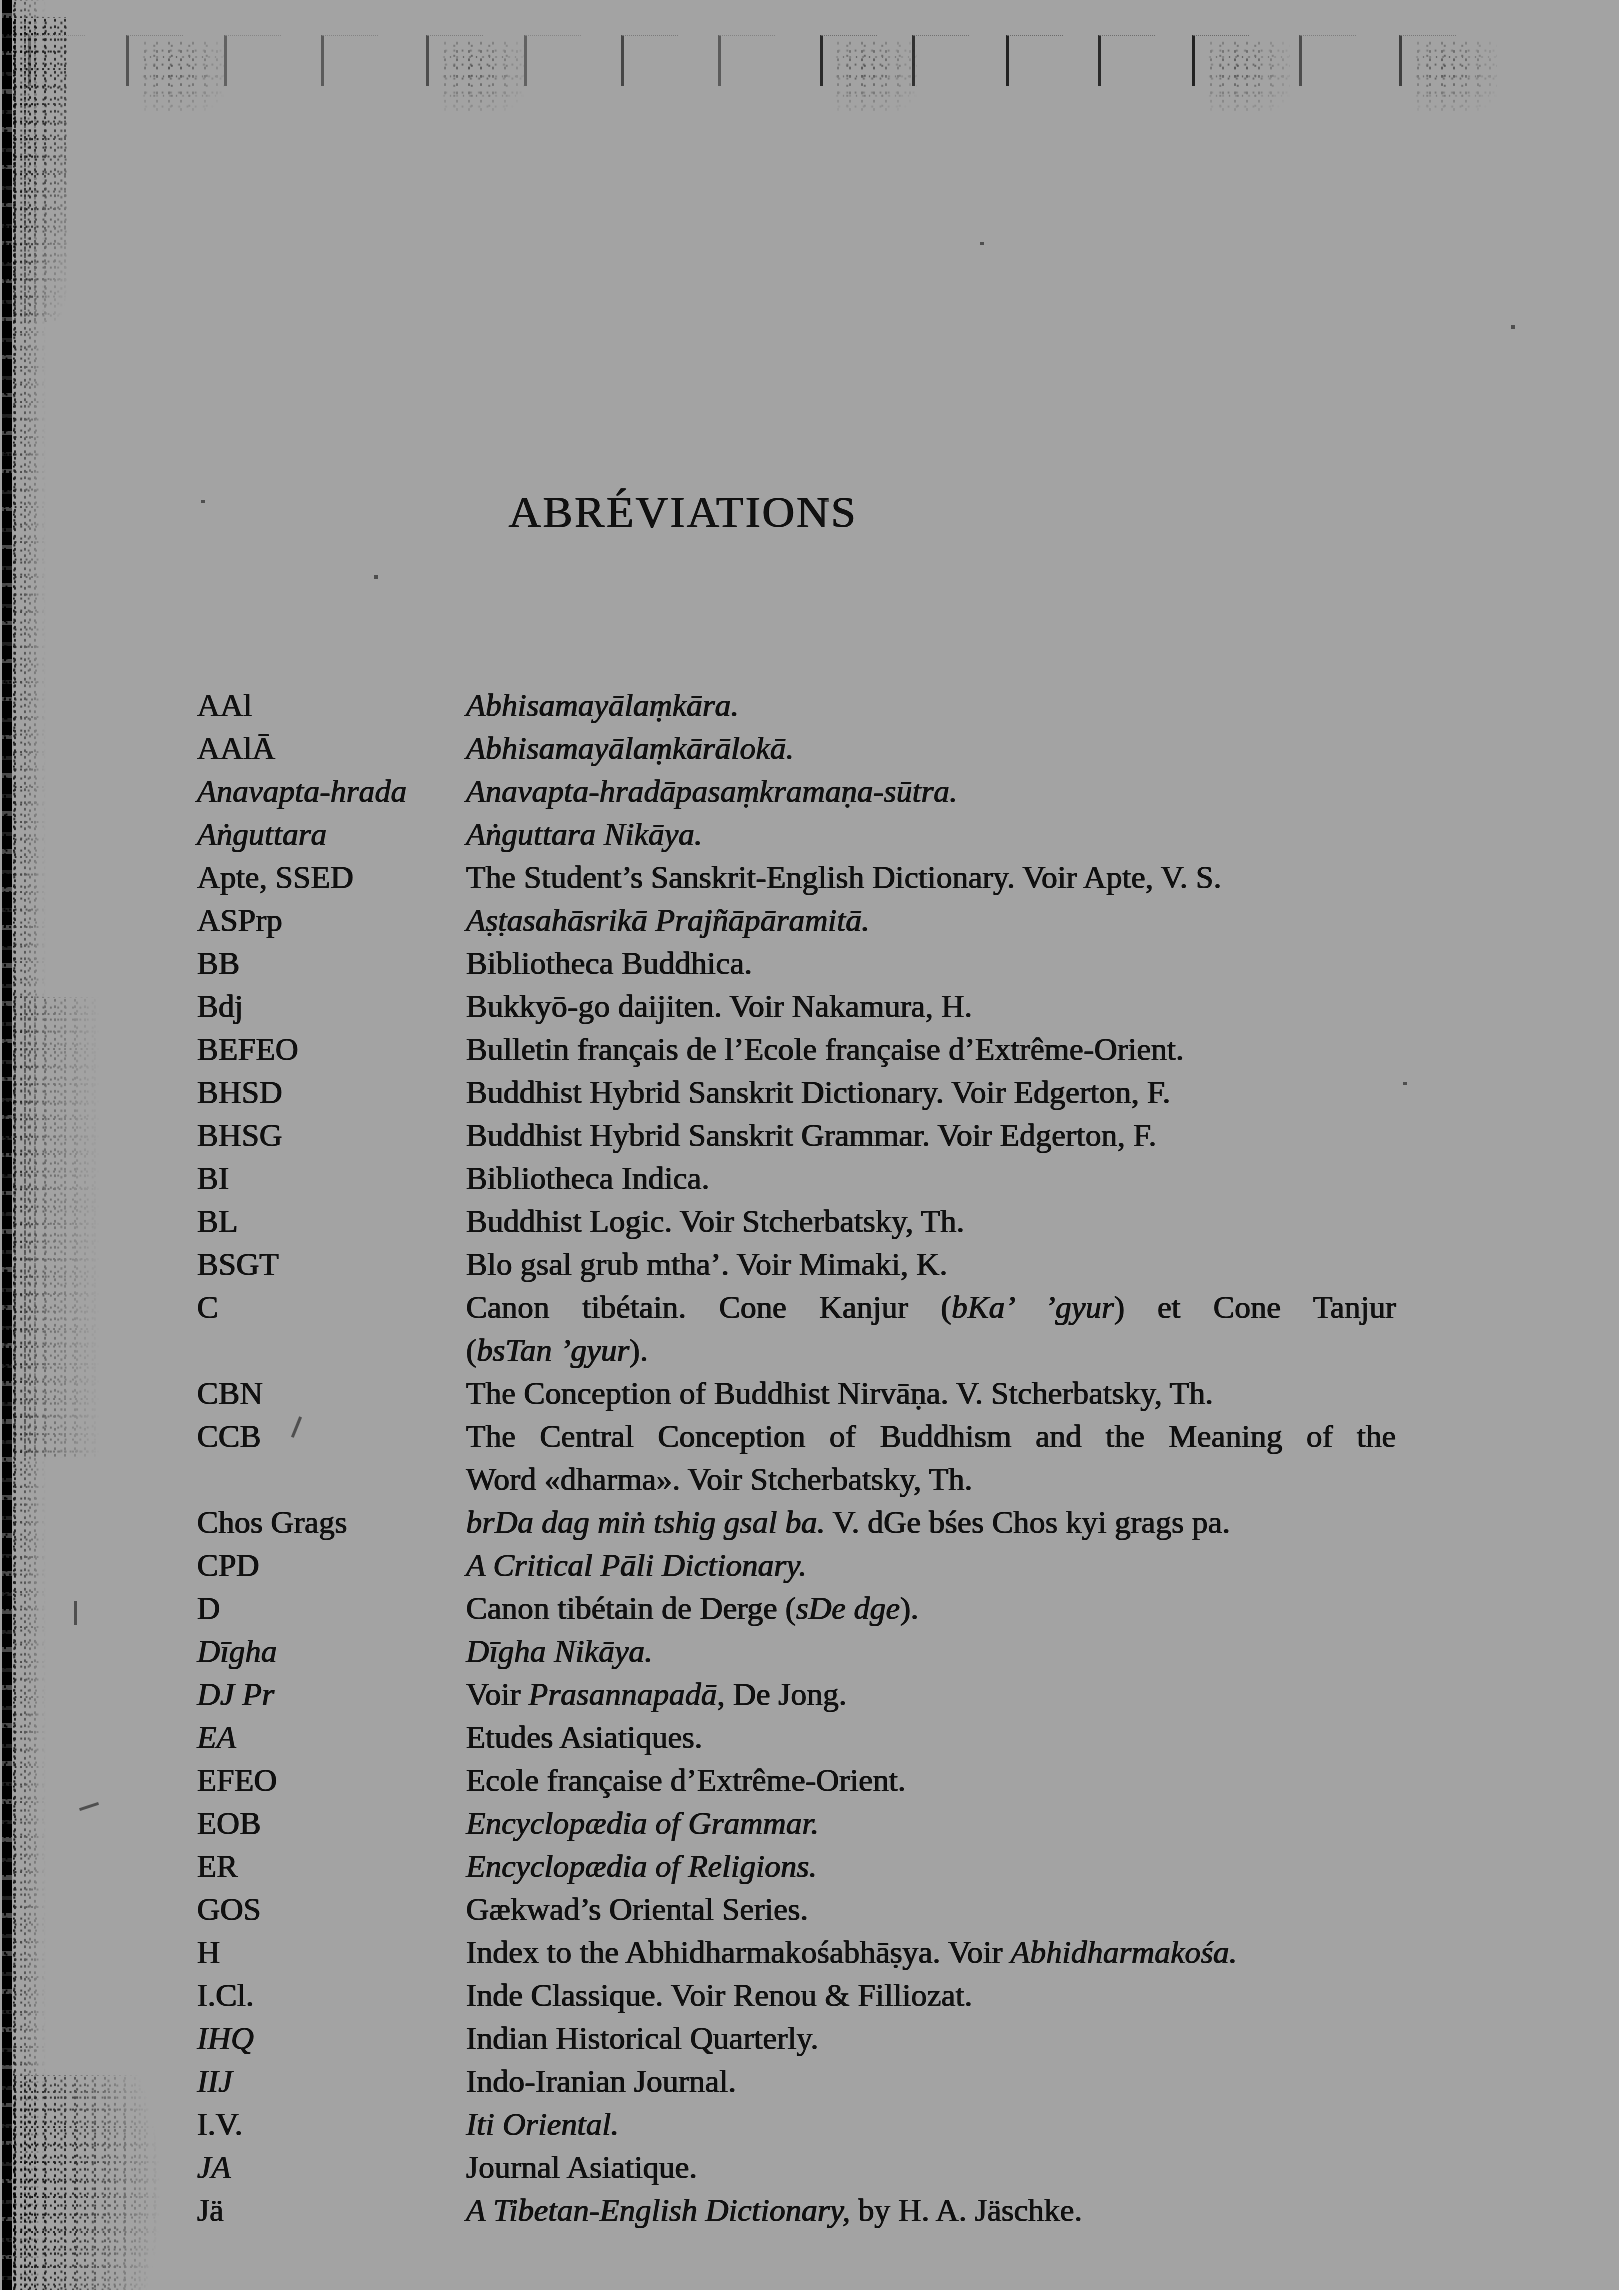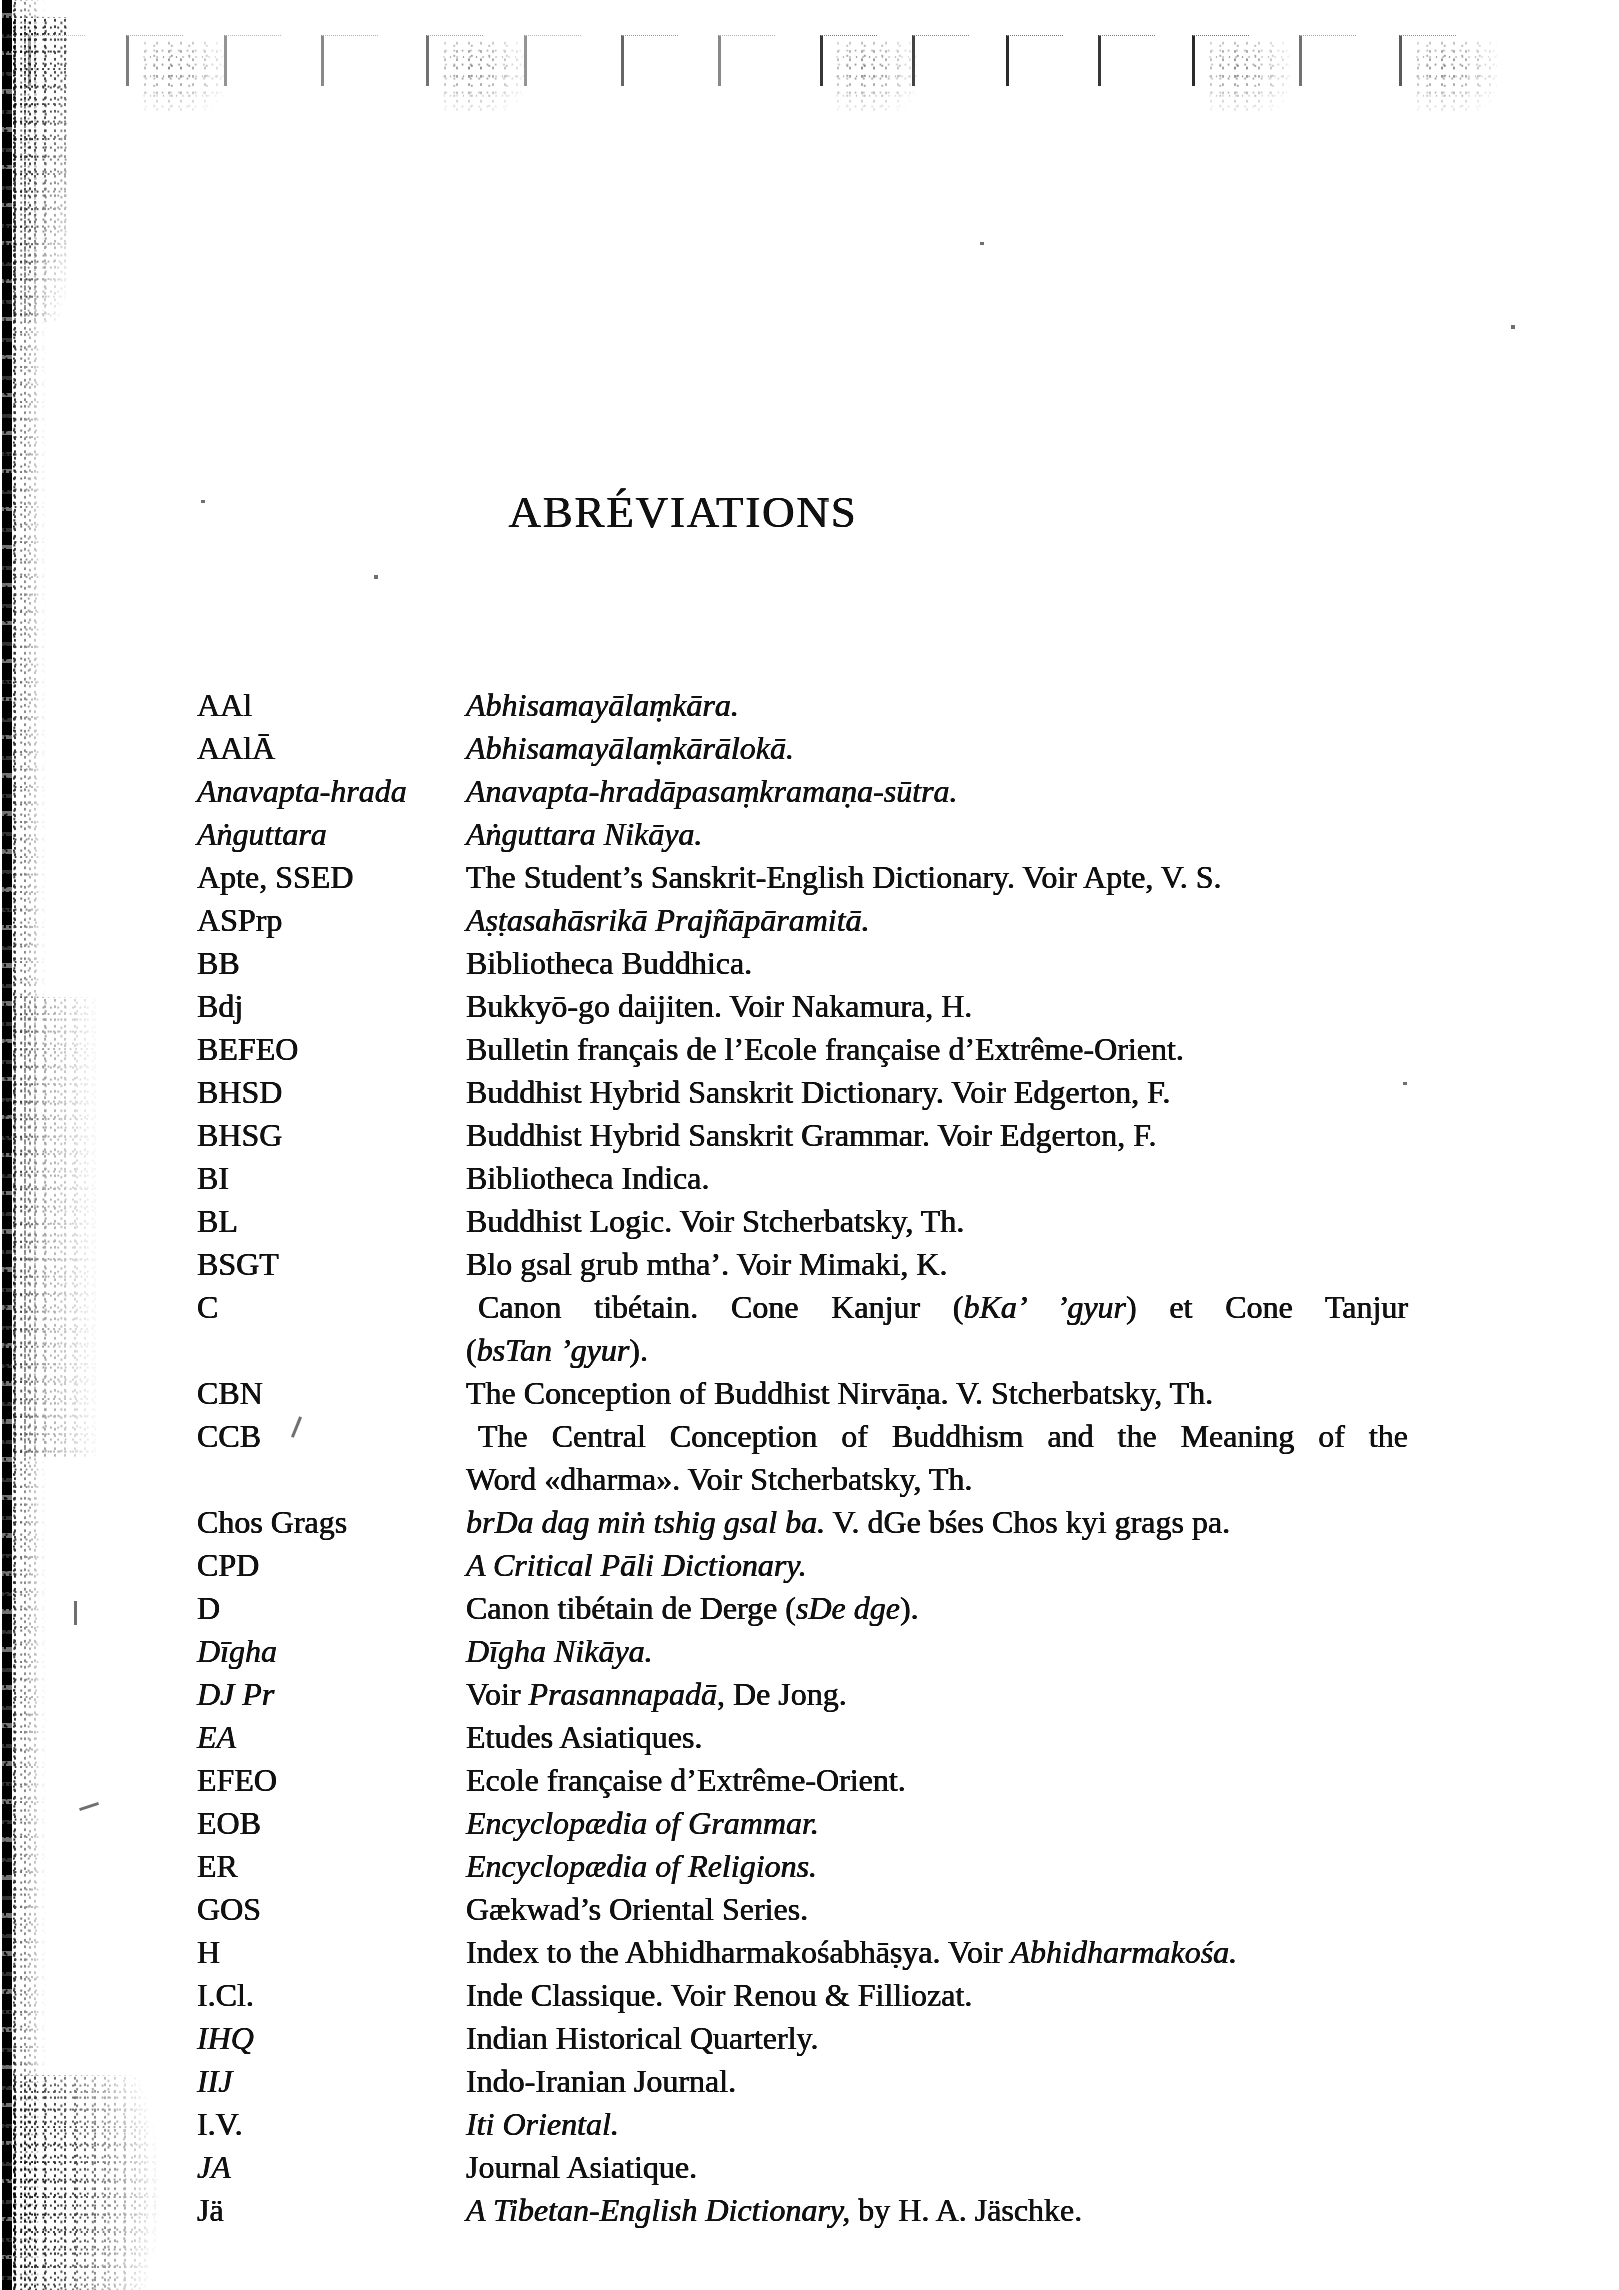--- a/index.html
+++ b/index.html
@@ -1,40 +1,40 @@
 <!DOCTYPE html>
 <html style="font-size:14.8px"><head>
 <meta charset="utf-8">
 <style>
   html,body{margin:0;padding:0;background:#e8e8e8;}
   .page{
     position:relative;
     width:1620px;height:2291px;
-    background:#ffffff;
+    background:#a3a3a3;
     overflow:hidden;
     font-family:"Liberation Serif","DejaVu Serif",serif;
     color:#111;
   }
   
   .title{
     position:absolute;top:456px;left:0;width:1366px;
     text-align:center;
     font-size:45px;font-weight:400;letter-spacing:1.8px;
     text-shadow:0.3px 0 0 #000,-0.3px 0 0 #000;
   }
   .abbrev-list{
     position:absolute;left:197px;top:684px;width:1204px;
     font-size:32px;line-height:43px;
     text-shadow:0.3px 0 0 #000,-0.3px 0 0 #000;
   }
   .row{display:flex;align-items:flex-start;}
   .abbr{flex:0 0 269px;white-space:nowrap;}
   .def{width:930px;font-family:Liberation Serif, serif;}
   .line{width:100%;}
-  .line.justify{text-align:justify;text-align-last:justify;margin-left:12px;}
+  .line.justify{text-align:justify;text-align-last:justify;}
   .it{font-style:italic;}
   
   .speckle{
     background-image:
       radial-gradient(circle,#000 0 1px,transparent 1.5px),
       radial-gradient(circle,#000 0 0.8px,transparent 1.2px),
       radial-gradient(circle,#000 0 0.9px,transparent 1.4px),
       radial-gradient(circle,#000 0 0.7px,transparent 1.1px);
     background-size:10px 6.5px,7.4px 12px,15.7px 8.3px,5.5px 17.5px;
     background-position:0 0,2.8px 4.6px,6.5px 1.8px,1.8px 8.3px;

